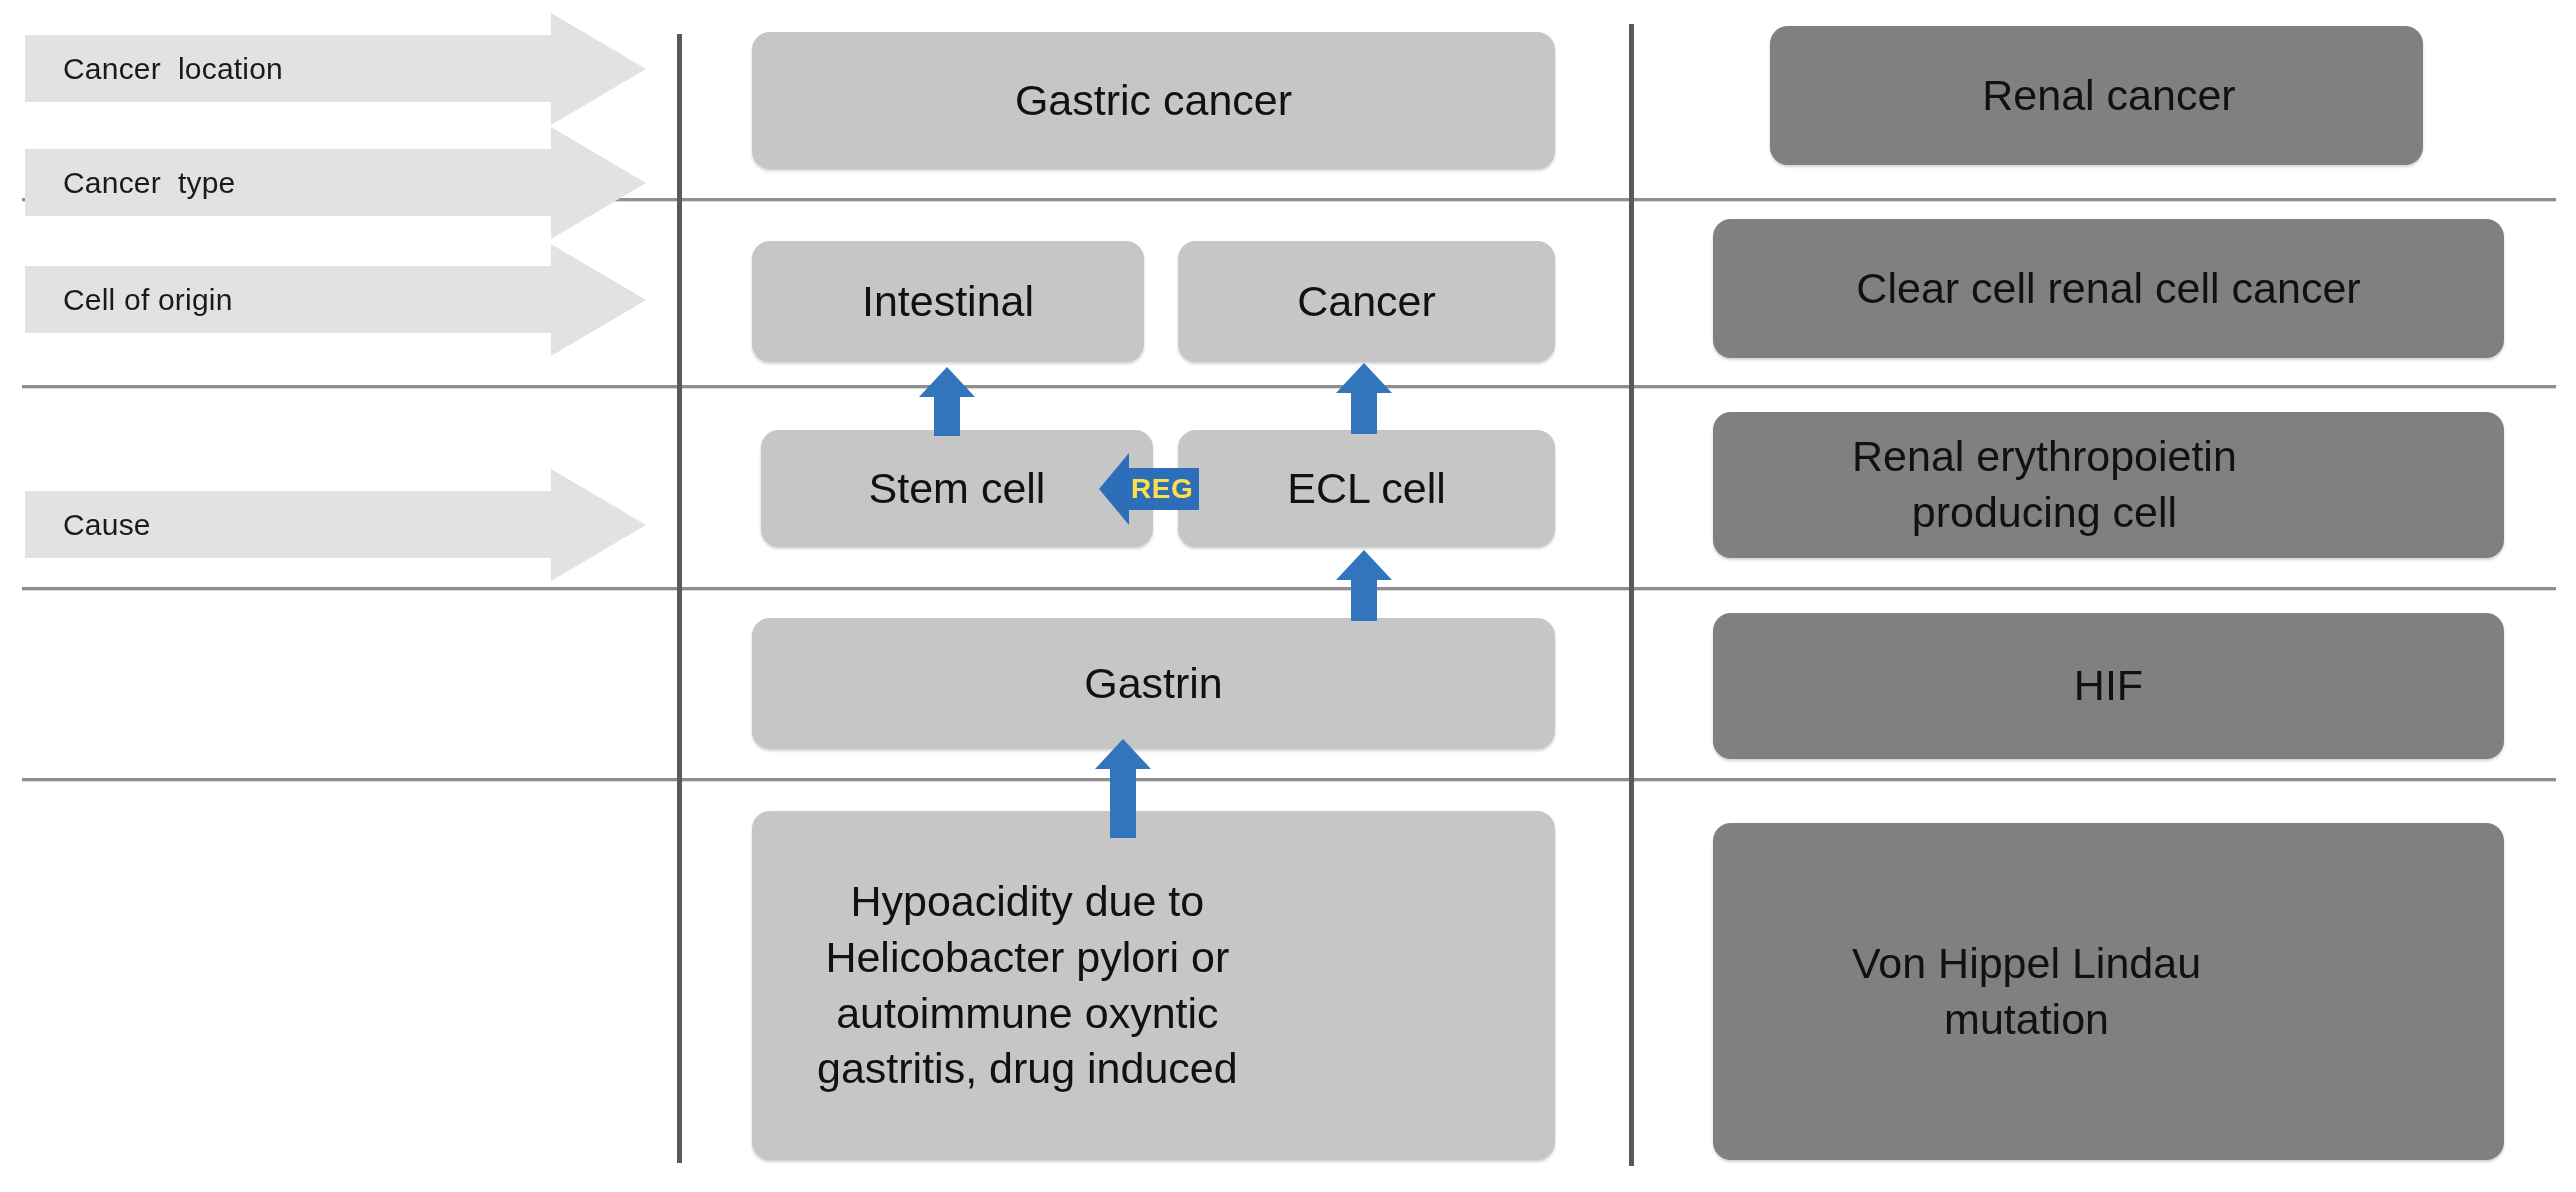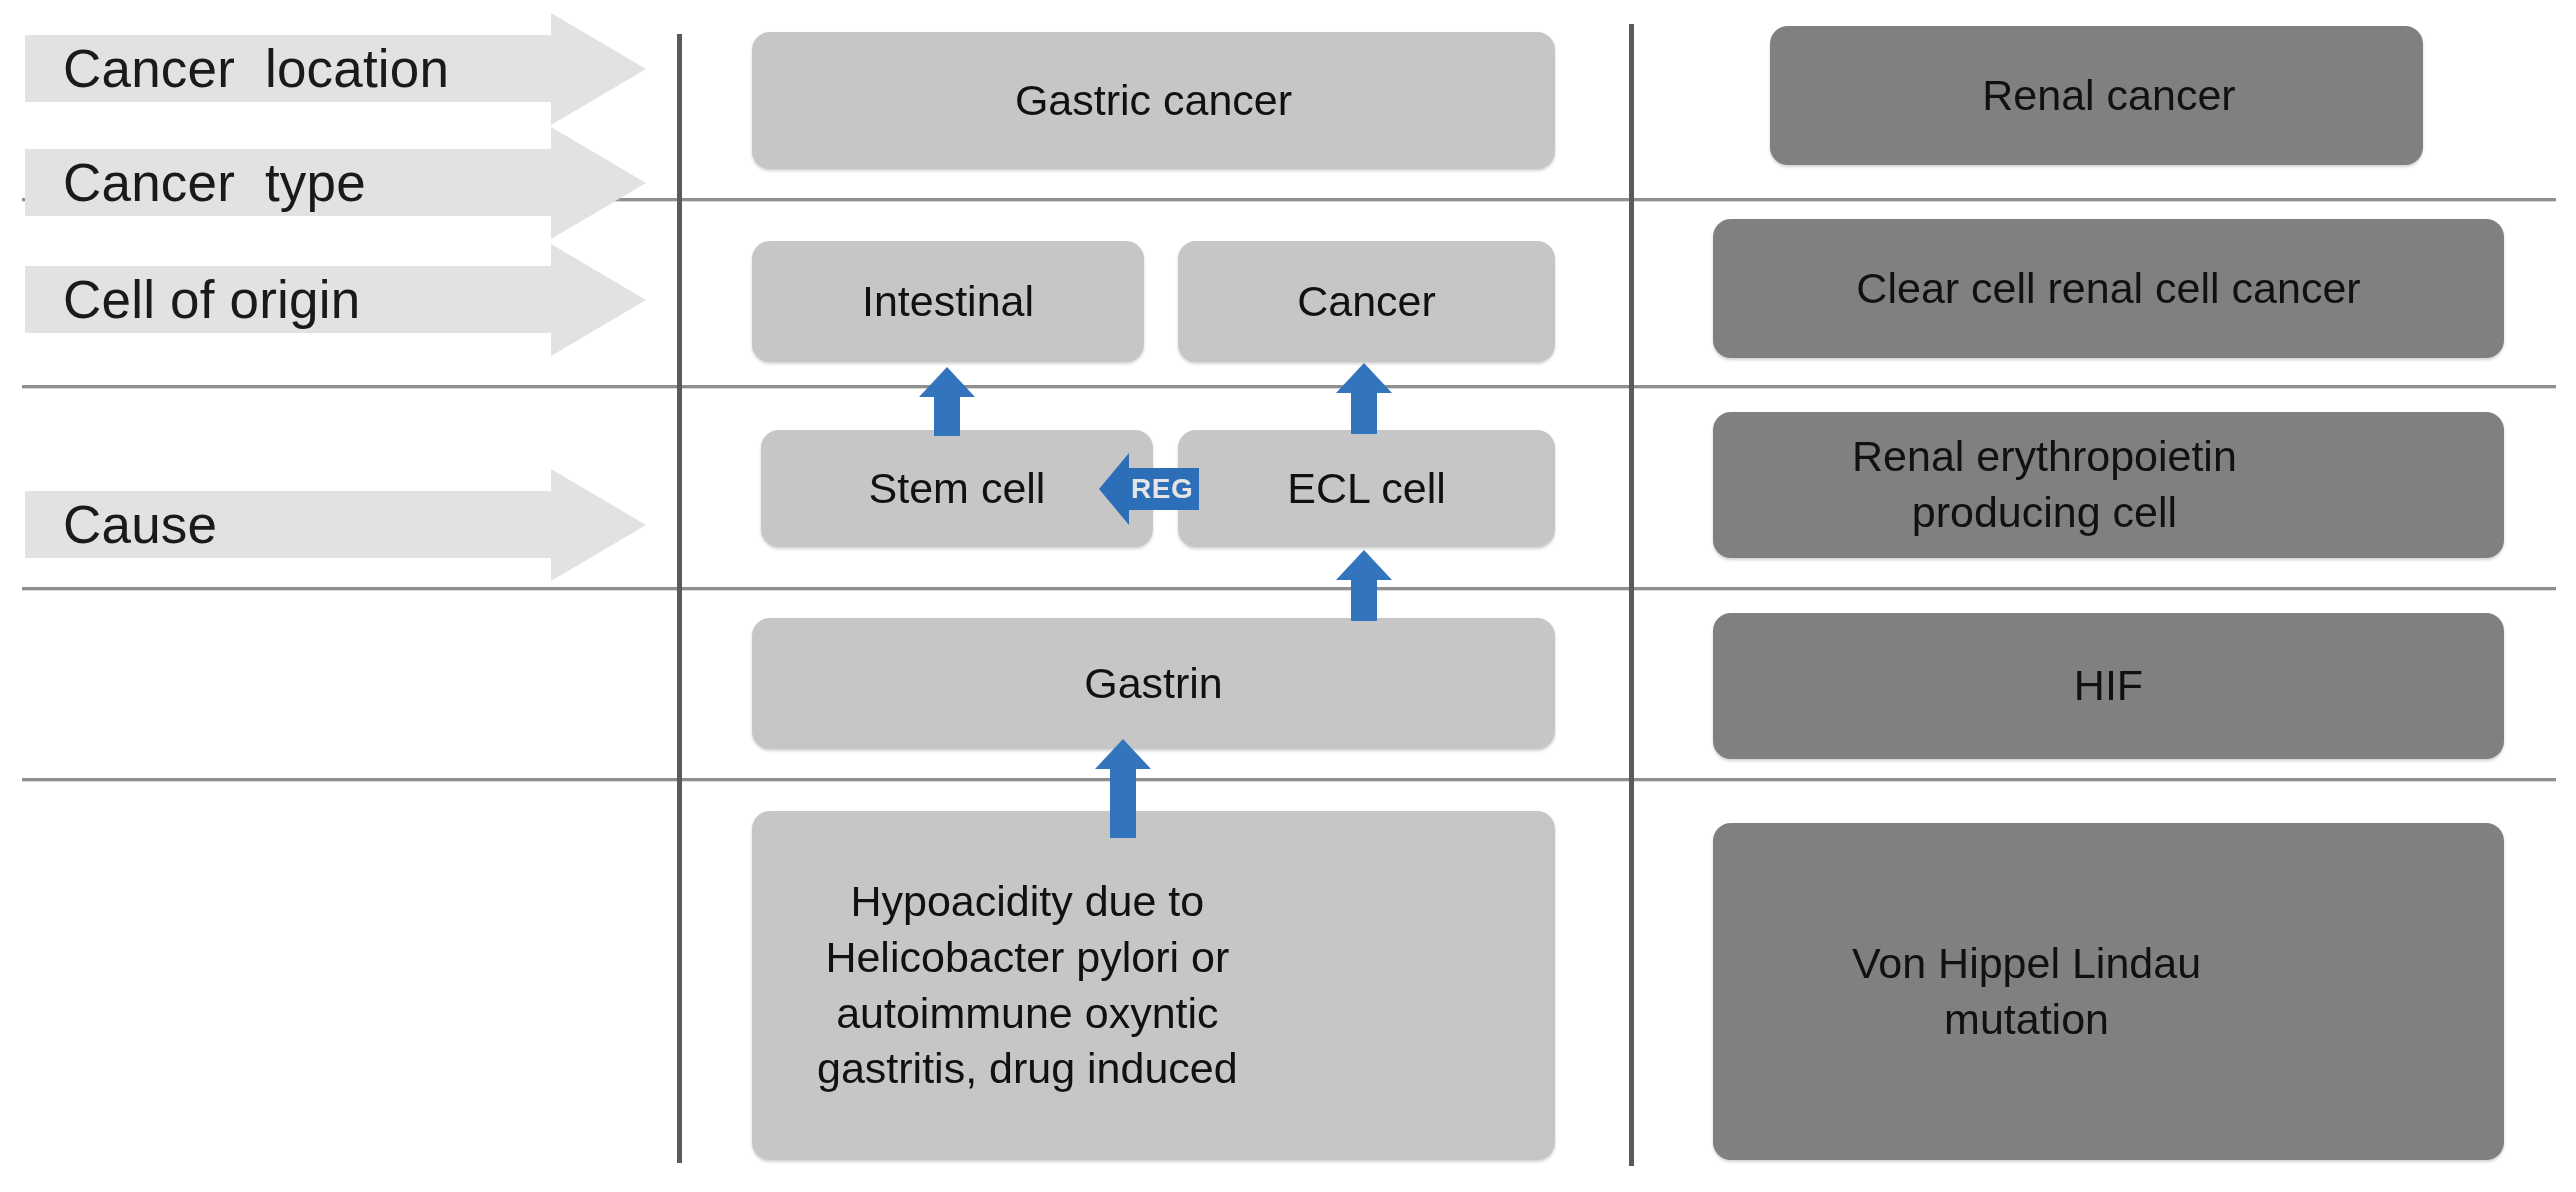--- a/index.html
+++ b/index.html
@@ -29,21 +29,21 @@
     background:#5a5a5a;
   }
 
   
   .label-arrow{
     position:absolute;
     display:flex;
     align-items:center;
     background:#e2e2e2;
     color:#1a1a1a;
-    font-size:53px;
+    font-size:30px;
     letter-spacing:0.2px;
     padding-left:38px;
     box-sizing:border-box;
     white-space:pre;
   }
   .label-arrow .head{
     position:absolute;
     left:100%;
     top:50%;
     transform:translate(0,-50%);
@@ -112,21 +112,21 @@
   }
   .reg-arrow .head{
     width:0;height:0;
     border-style:solid;
     border-width:36px 30px 36px 0;
     border-color:transparent #2c6fb8 transparent transparent;
     flex:0 0 auto;
   }
   .reg-arrow .body{
     background:#2c6fb8;
-    color:#e5e5e5;
+    color:#fde047;
     font-size:28px;
     font-weight:bold;
     letter-spacing:0.5px;
     height:42px;
     display:flex;
     align-items:center;
     justify-content:center;
     padding:0 6px 0 2px;
     box-sizing:border-box;
   }

